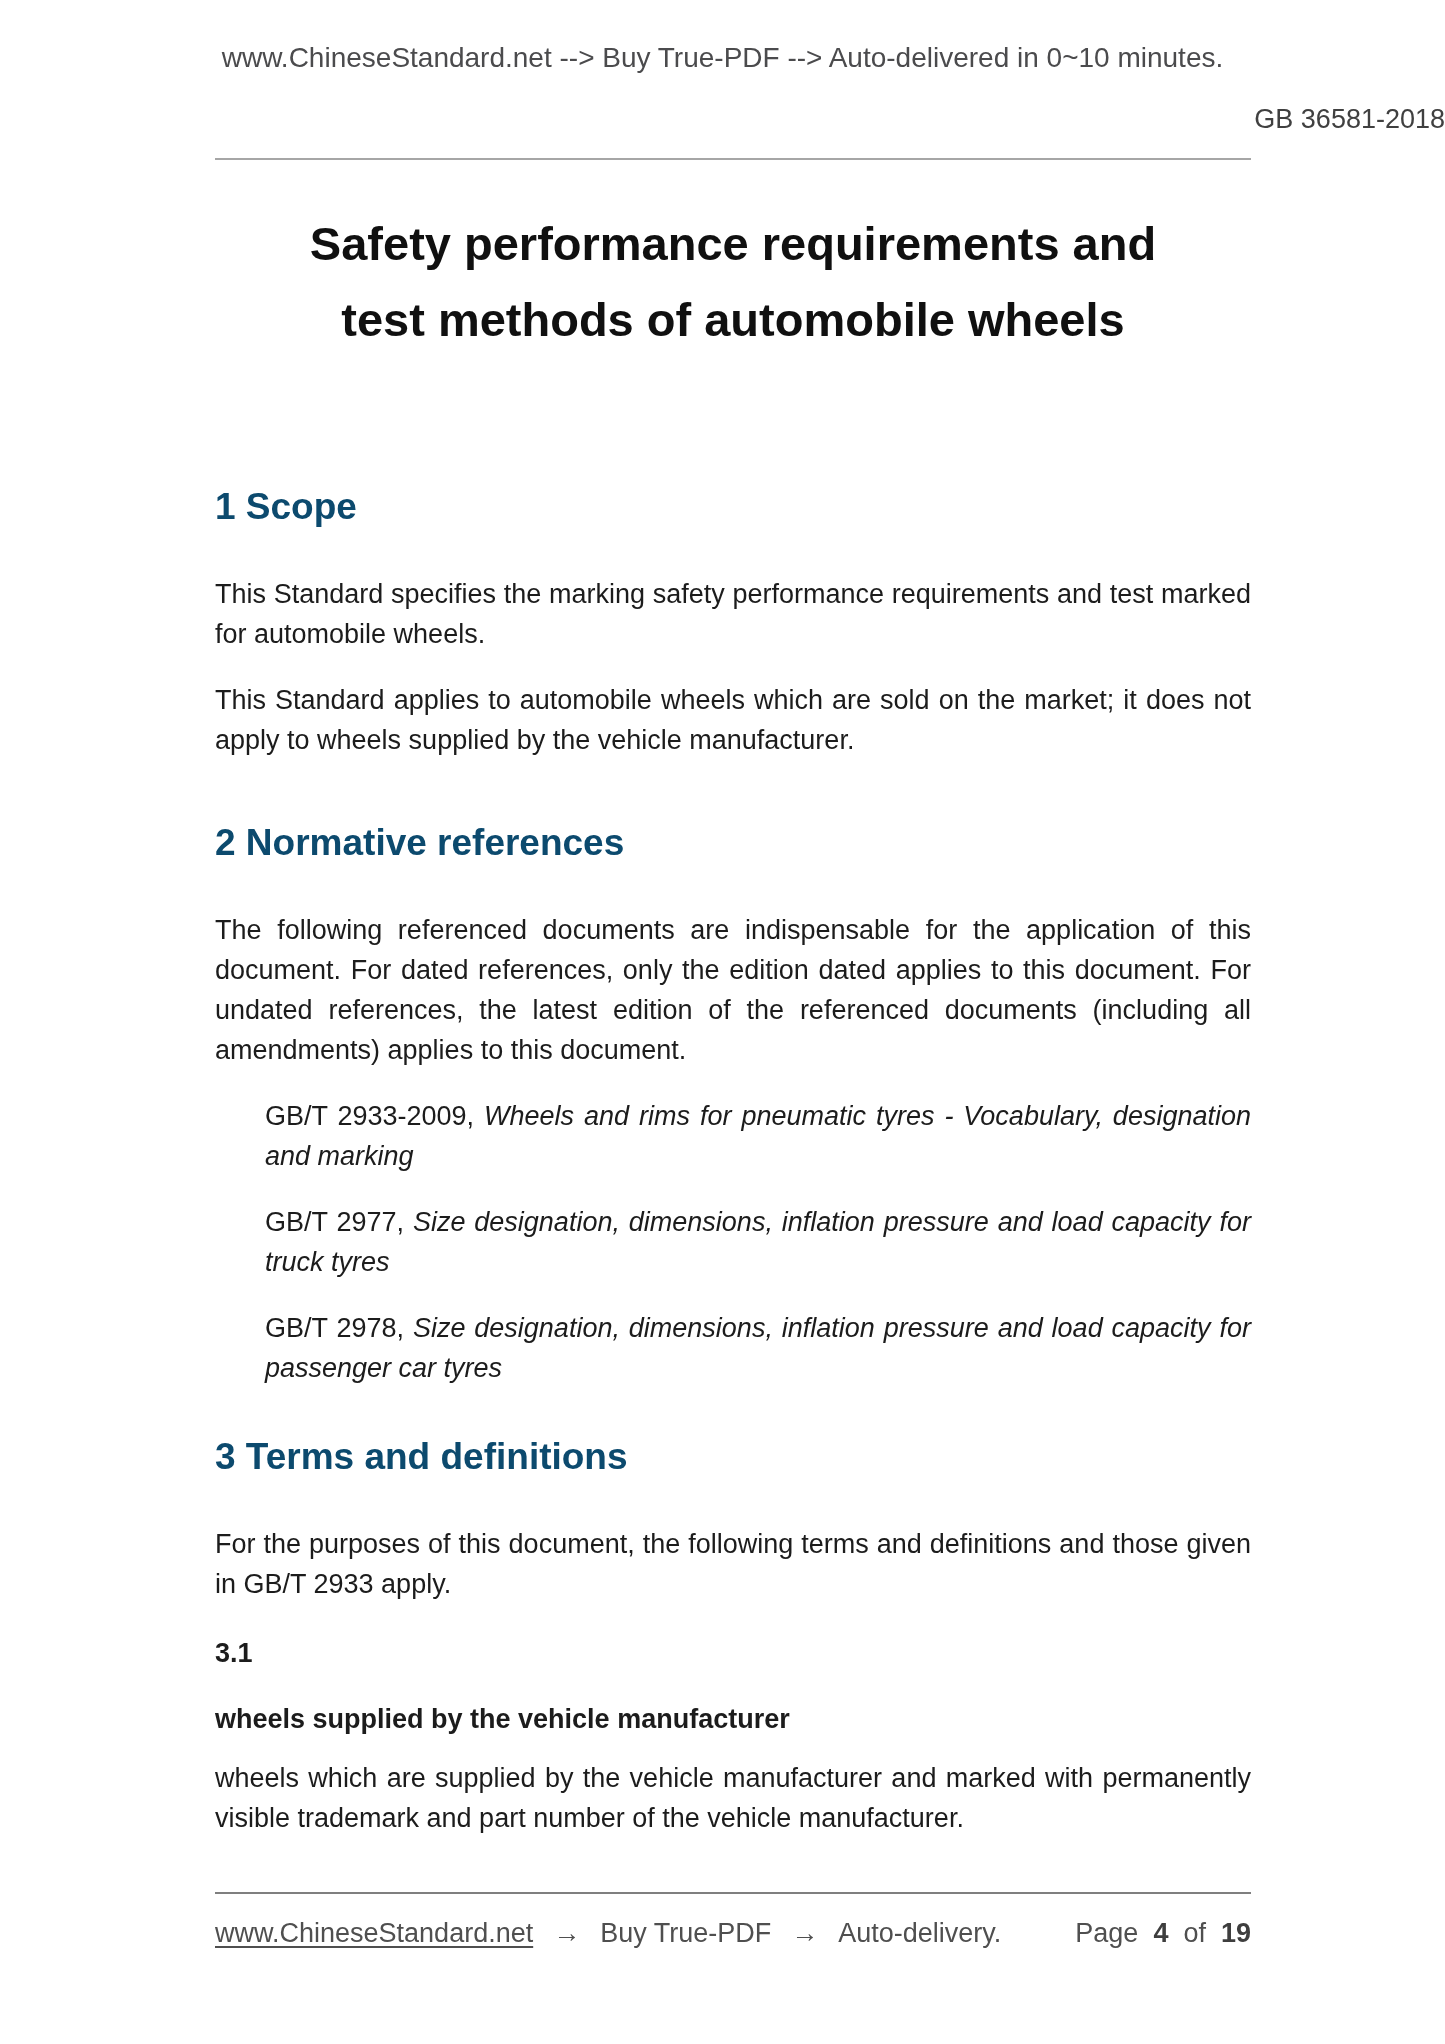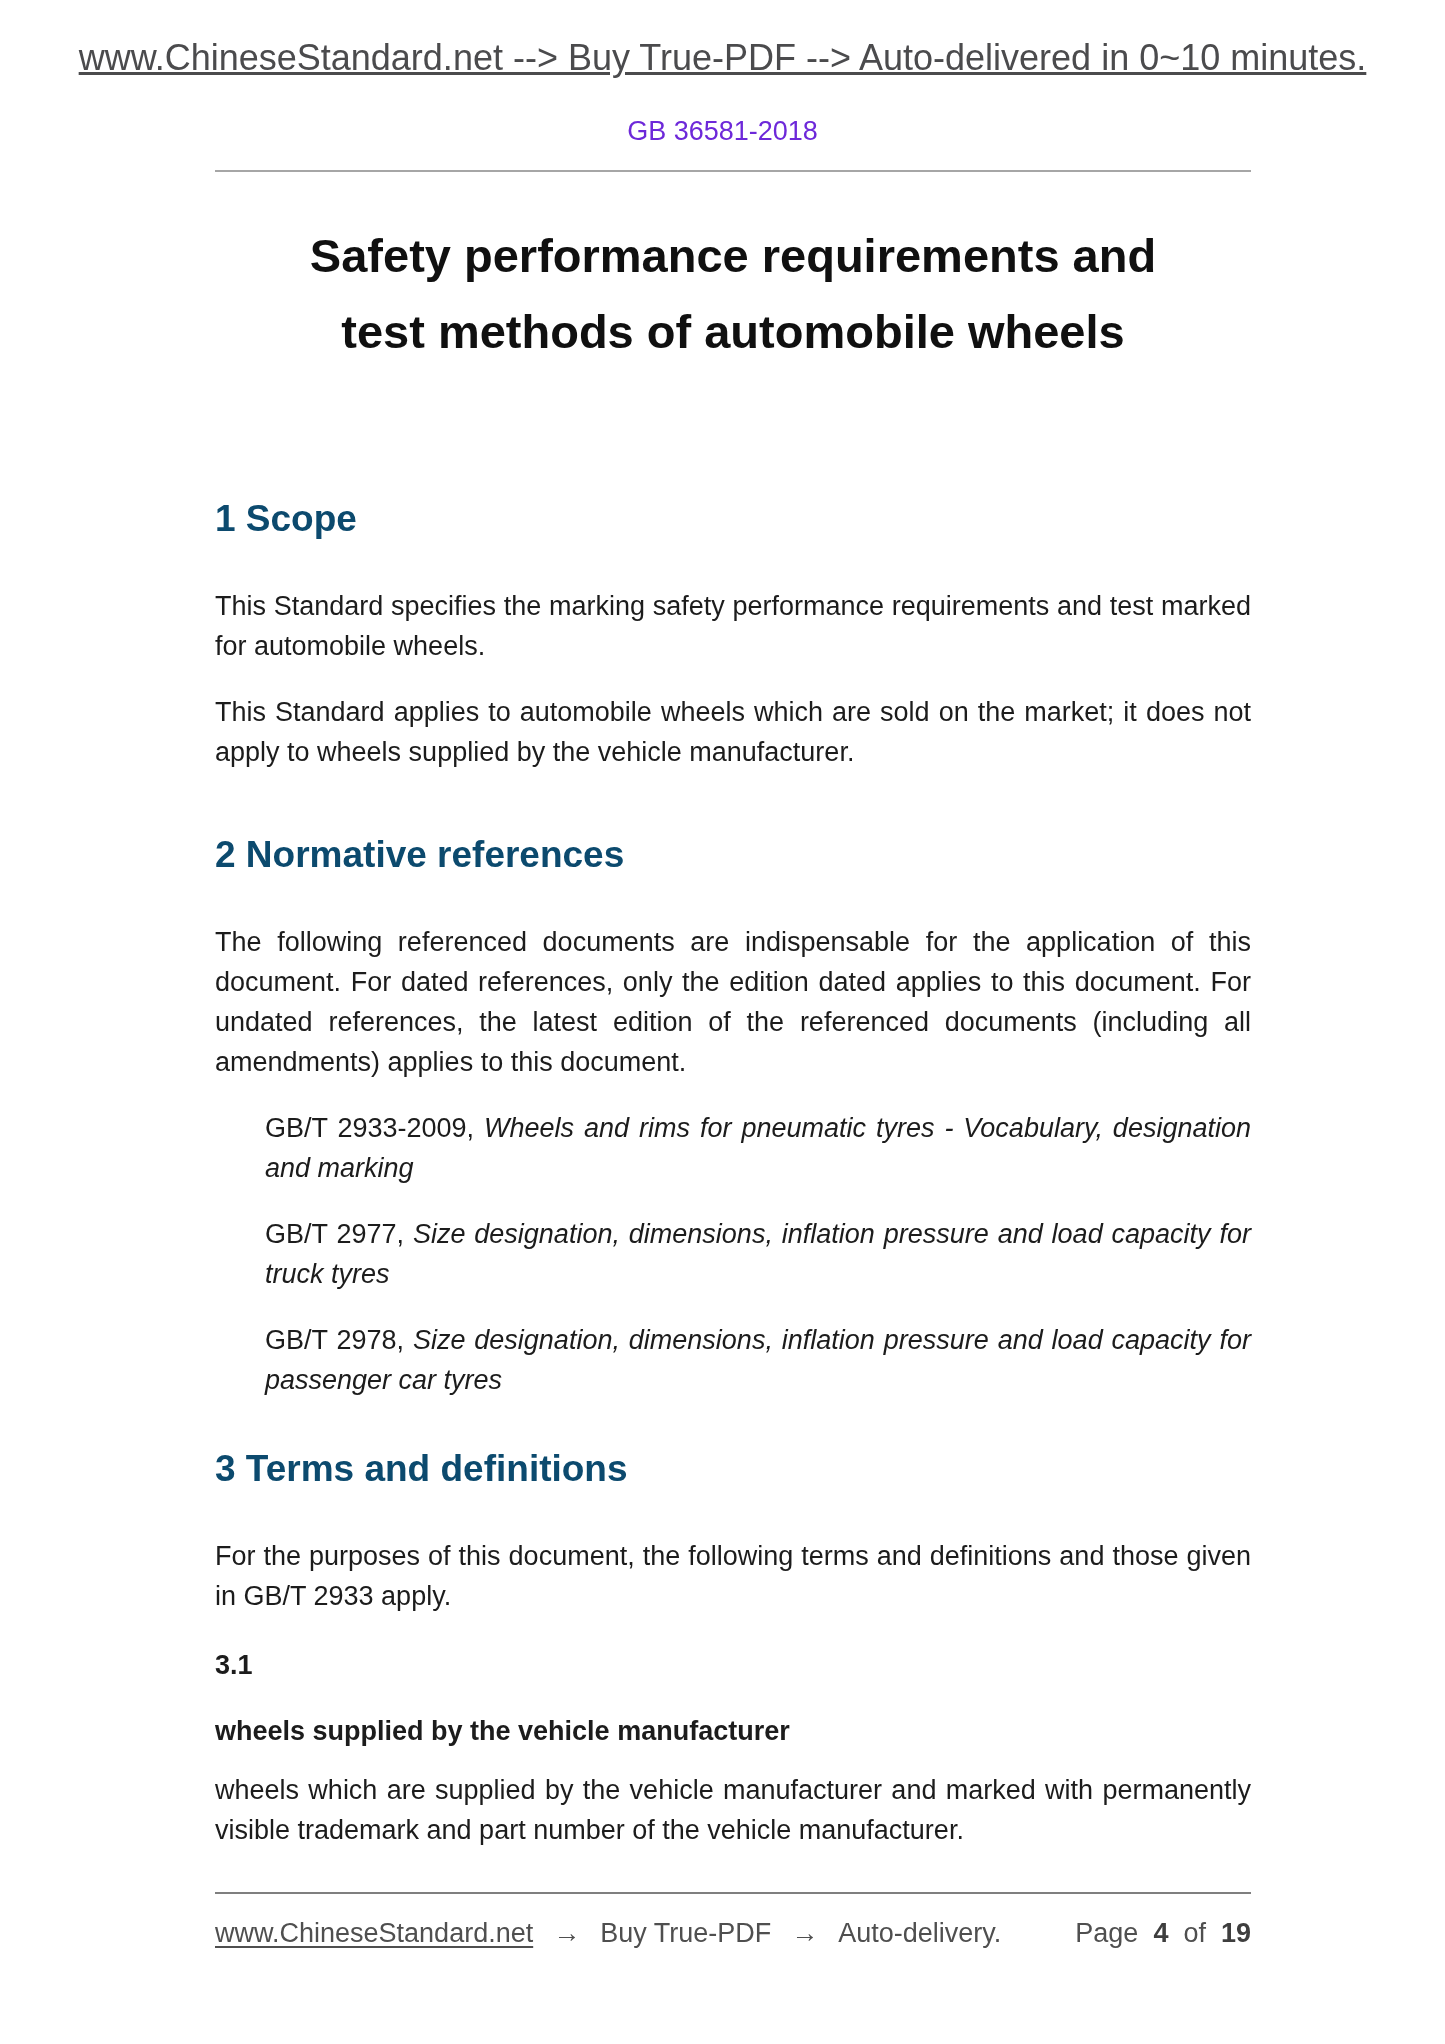--- a/index.html
+++ b/index.html
@@ -10,31 +10,30 @@
     height: 2044px;
     margin: 0 auto;
     background: #ffffff;
     overflow: hidden;
     font-family: "Liberation Sans", sans-serif;
     color: #1a1a1a;
   }
   .top-note {
     padding-top: 38px;
     text-align: center;
-    font-size: 36px;
+    font-size: 28px;
     line-height: 40px;
     color: #4b4b4d;
-    text-decoration: underline;
   }
   .doc-num {
-    margin-top: 36px;
-    text-align: center;
+    margin-top: 24px;
+    text-align: right;
     font-size: 27px;
     line-height: 34px;
-    color: #6d28d9;
+    color: #404040;
   }
   .content {
     width: 1036px;
     margin: 0 auto;
     margin-left: 215px;
   }
   .rule {
     border: none;
     height: 0;
     border-top: 2px solid #a6a6a6;

